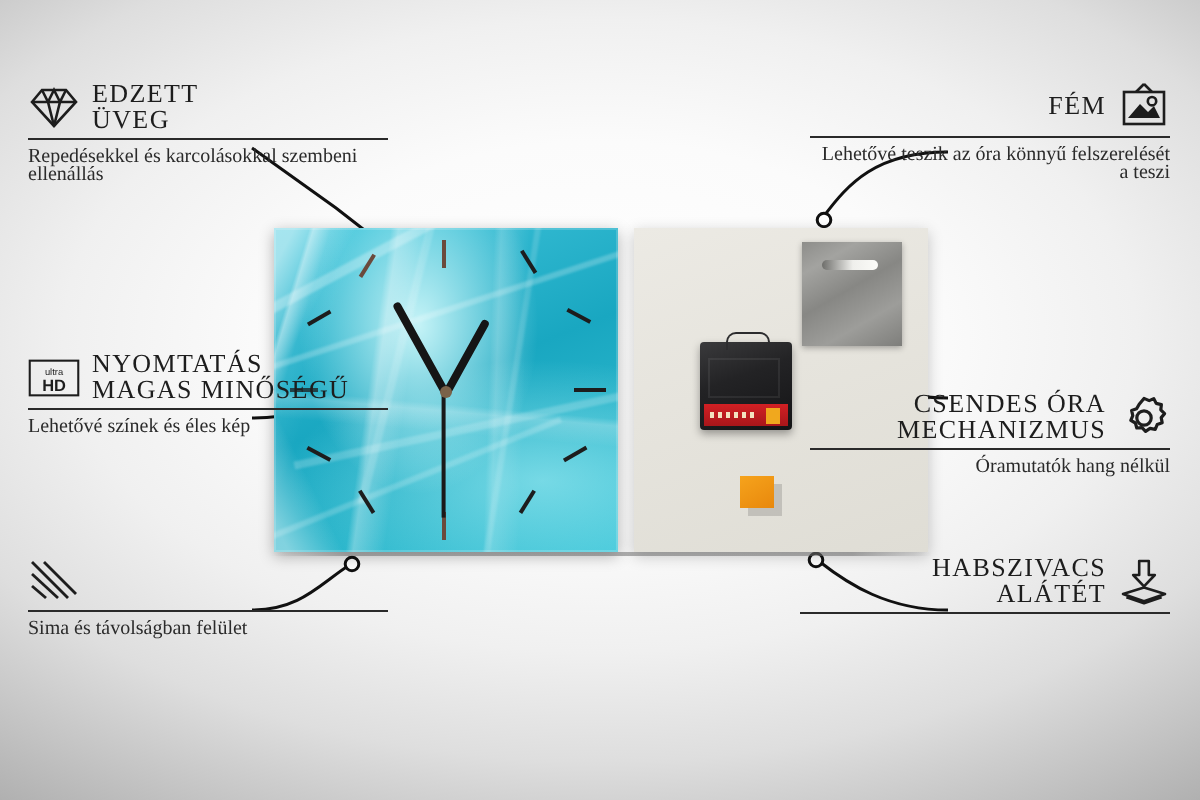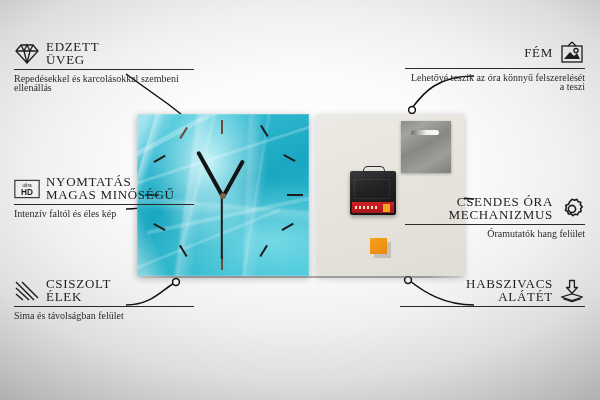--- a/index.html
+++ b/index.html
@@ -197,37 +197,33 @@
         <rect x="1" y="2" width="28" height="20" fill="none" stroke="#1d1d1d" stroke-width="1.2"></rect>
         <text x="15" y="10" font-family="Liberation Sans, sans-serif" font-size="5.4" text-anchor="middle" fill="#1d1d1d">ultra</text>
         <text x="15" y="19.5" font-family="Liberation Sans, sans-serif" font-size="9.5" font-weight="bold" text-anchor="middle" fill="#1d1d1d">HD</text>
       </svg>
       <div class="ttl">
         <div>NYOMTATÁS</div>
         <div>MAGAS MINŐSÉGŰ</div>
       </div>
     </div>
     <div class="rule"></div>
-    <div class="sub">Intenzív faltól és éles kép</div>
+    <div class="sub">Lehetővé színek és éles kép</div>
   </div>
 
   <div class="feat left" style="left:14px;top:278px;">
     <div class="head">
       <svg class="ico" viewBox="0 0 26 24">
         <g stroke="#1d1d1d" stroke-width="1.4" fill="none">
           <path d="M2 3 L20 21"></path>
             <path d="M2 9 L15 21"></path>
             <path d="M2 15 L9 21"></path>
           <path d="M8 3 L24 19"></path>
         </g>
       </svg>
-      <div class="ttl">
-        <div>CSISZOLT</div>
-        <div>ÉLEK</div>
-      </div>
     </div>
     <div class="rule"></div>
     <div class="sub">Sima és távolságban felület</div>
   </div>
 
   <div class="feat right" style="left:405px;top:41px;">
     <div class="head" style="justify-content:flex-end;">
       <div class="ttl" style="flex:1;">
         <div>FÉM</div>
       </div>
@@ -251,21 +247,21 @@
         <div>MECHANIZMUS</div>
       </div>
       <svg class="ico" viewBox="0 0 26 24">
         <g fill="none" stroke="#1d1d1d" stroke-width="1.6" stroke-linejoin="round">
           <path d="M13 2.2 l2.6 1.1 2.3-1.0 1.2 2.4 2.6 .6 -.3 2.6 1.9 1.9 -1.7 2.0 .5 2.6 -2.5 .9 -1.0 2.4 -2.6-.5 -2.2 1.5 -1.8-1.9 -2.6 .2 -.7-2.5 -2.3-1.3 1.0-2.4 -.6-2.6 2.5-.8 1.3-2.3z"></path>
           <circle cx="13" cy="12" r="3.6"></circle>
         </g>
       </svg>
     </div>
     <div class="rule"></div>
-    <div class="sub">Óramutatók hang felület</div>
+    <div class="sub">Óramutatók hang nélkül</div>
   </div>
 
   <div class="feat right" style="left:400px;top:278px;width:185px;">
     <div class="head" style="justify-content:flex-end;">
       <div class="ttl" style="flex:1;">
         <div>HABSZIVACS</div>
         <div>ALÁTÉT</div>
       </div>
       <svg class="ico" viewBox="0 0 26 24">
         <g fill="none" stroke="#1d1d1d" stroke-width="1.3" stroke-linejoin="round">

